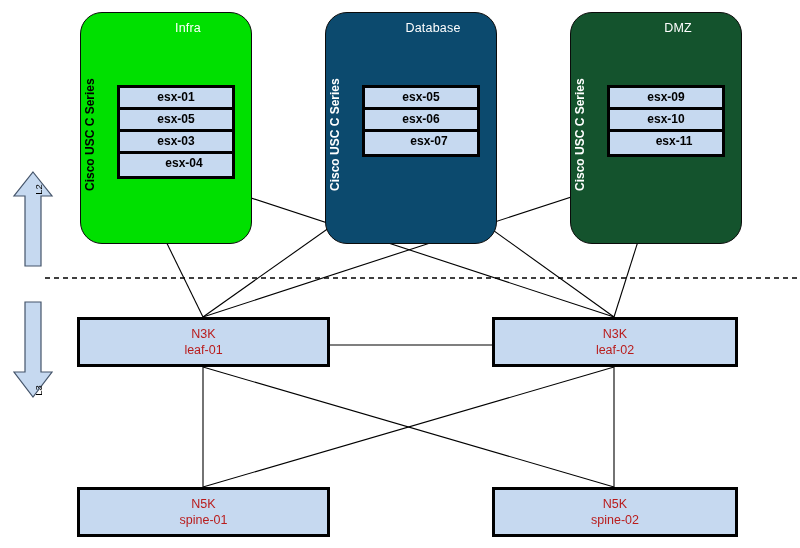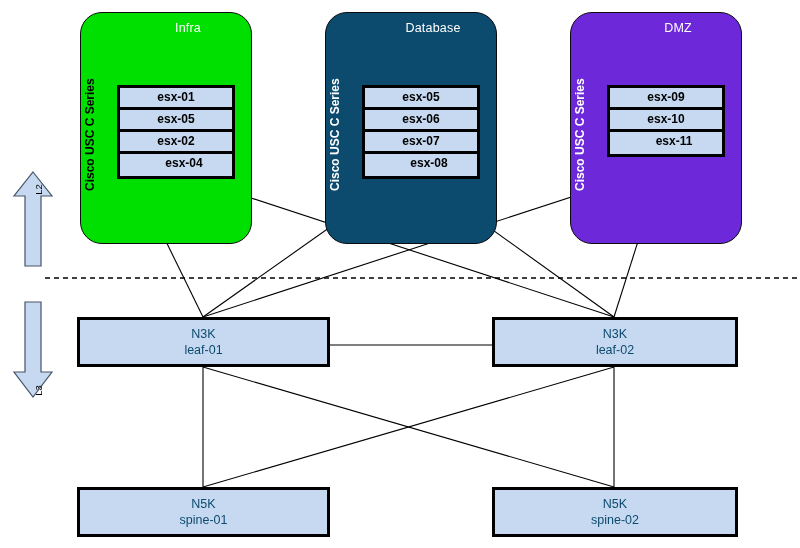--- a/index.html
+++ b/index.html
@@ -85,21 +85,21 @@
   .switch {
     position: absolute;
     background: #c6d9f0;
     border: 3.5px solid #000000;
     box-sizing: border-box;
     display: flex;
     flex-direction: column;
     align-items: center;
     justify-content: center;
     font-size: 12.5px;
-    color: #0c4a6e;
+    color: #b91c1c;
     line-height: 16px;
   }
   .switch .ln { display: block; }
 
   
   .arrow-svg { position: absolute; }
   .arrow-label {
     position: absolute;
     font-size: 9.5px;
     color: #000000;
@@ -145,37 +145,36 @@
     <polygon points="13,2 29,2 29,72 40,72 21,97 2,72 13,72" fill="#c6d9f0" stroke="#44546a" stroke-width="1.2"></polygon>
   </svg>
   <div class="arrow-label" style="left:33px; top:385px;">L3</div>
 
   <div class="pod" id="pod-infra" style="left:80px; top:12px; width:172px; height:232px; background:#00e000;">
     <div class="pod-title">Infra</div>
     <div class="pod-vlabel dark" style="top:178px;">Cisco USC C Series</div>
     <div class="server-stack" style="width:118px;">
       <div class="server">esx-01</div>
       <div class="server">esx-05</div>
-      <div class="server">esx-02</div>
+      <div class="server">esx-03</div>
       <div class="server">esx-04</div>
     </div>
   </div>
 
   <div class="pod" id="pod-database" style="left:325px; top:12px; width:172px; height:232px; background:#0c4a6e;">
     <div class="pod-title">Database</div>
     <div class="pod-vlabel light" style="top:178px;">Cisco USC C Series</div>
     <div class="server-stack" style="width:118px;">
       <div class="server">esx-05</div>
       <div class="server">esx-06</div>
       <div class="server">esx-07</div>
-      <div class="server">esx-08</div>
     </div>
   </div>
 
-  <div class="pod" id="pod-dmz" style="left:570px; top:12px; width:172px; height:232px; background:#6d28d9;">
+  <div class="pod" id="pod-dmz" style="left:570px; top:12px; width:172px; height:232px; background:#14532d;">
     <div class="pod-title">DMZ</div>
     <div class="pod-vlabel light" style="top:178px;">Cisco USC C Series</div>
     <div class="server-stack" style="width:118px;">
       <div class="server">esx-09</div>
       <div class="server">esx-10</div>
       <div class="server">esx-11</div>
     </div>
   </div>
 
   <div class="switch" style="left:77px; top:317px; width:253px; height:50px;">

